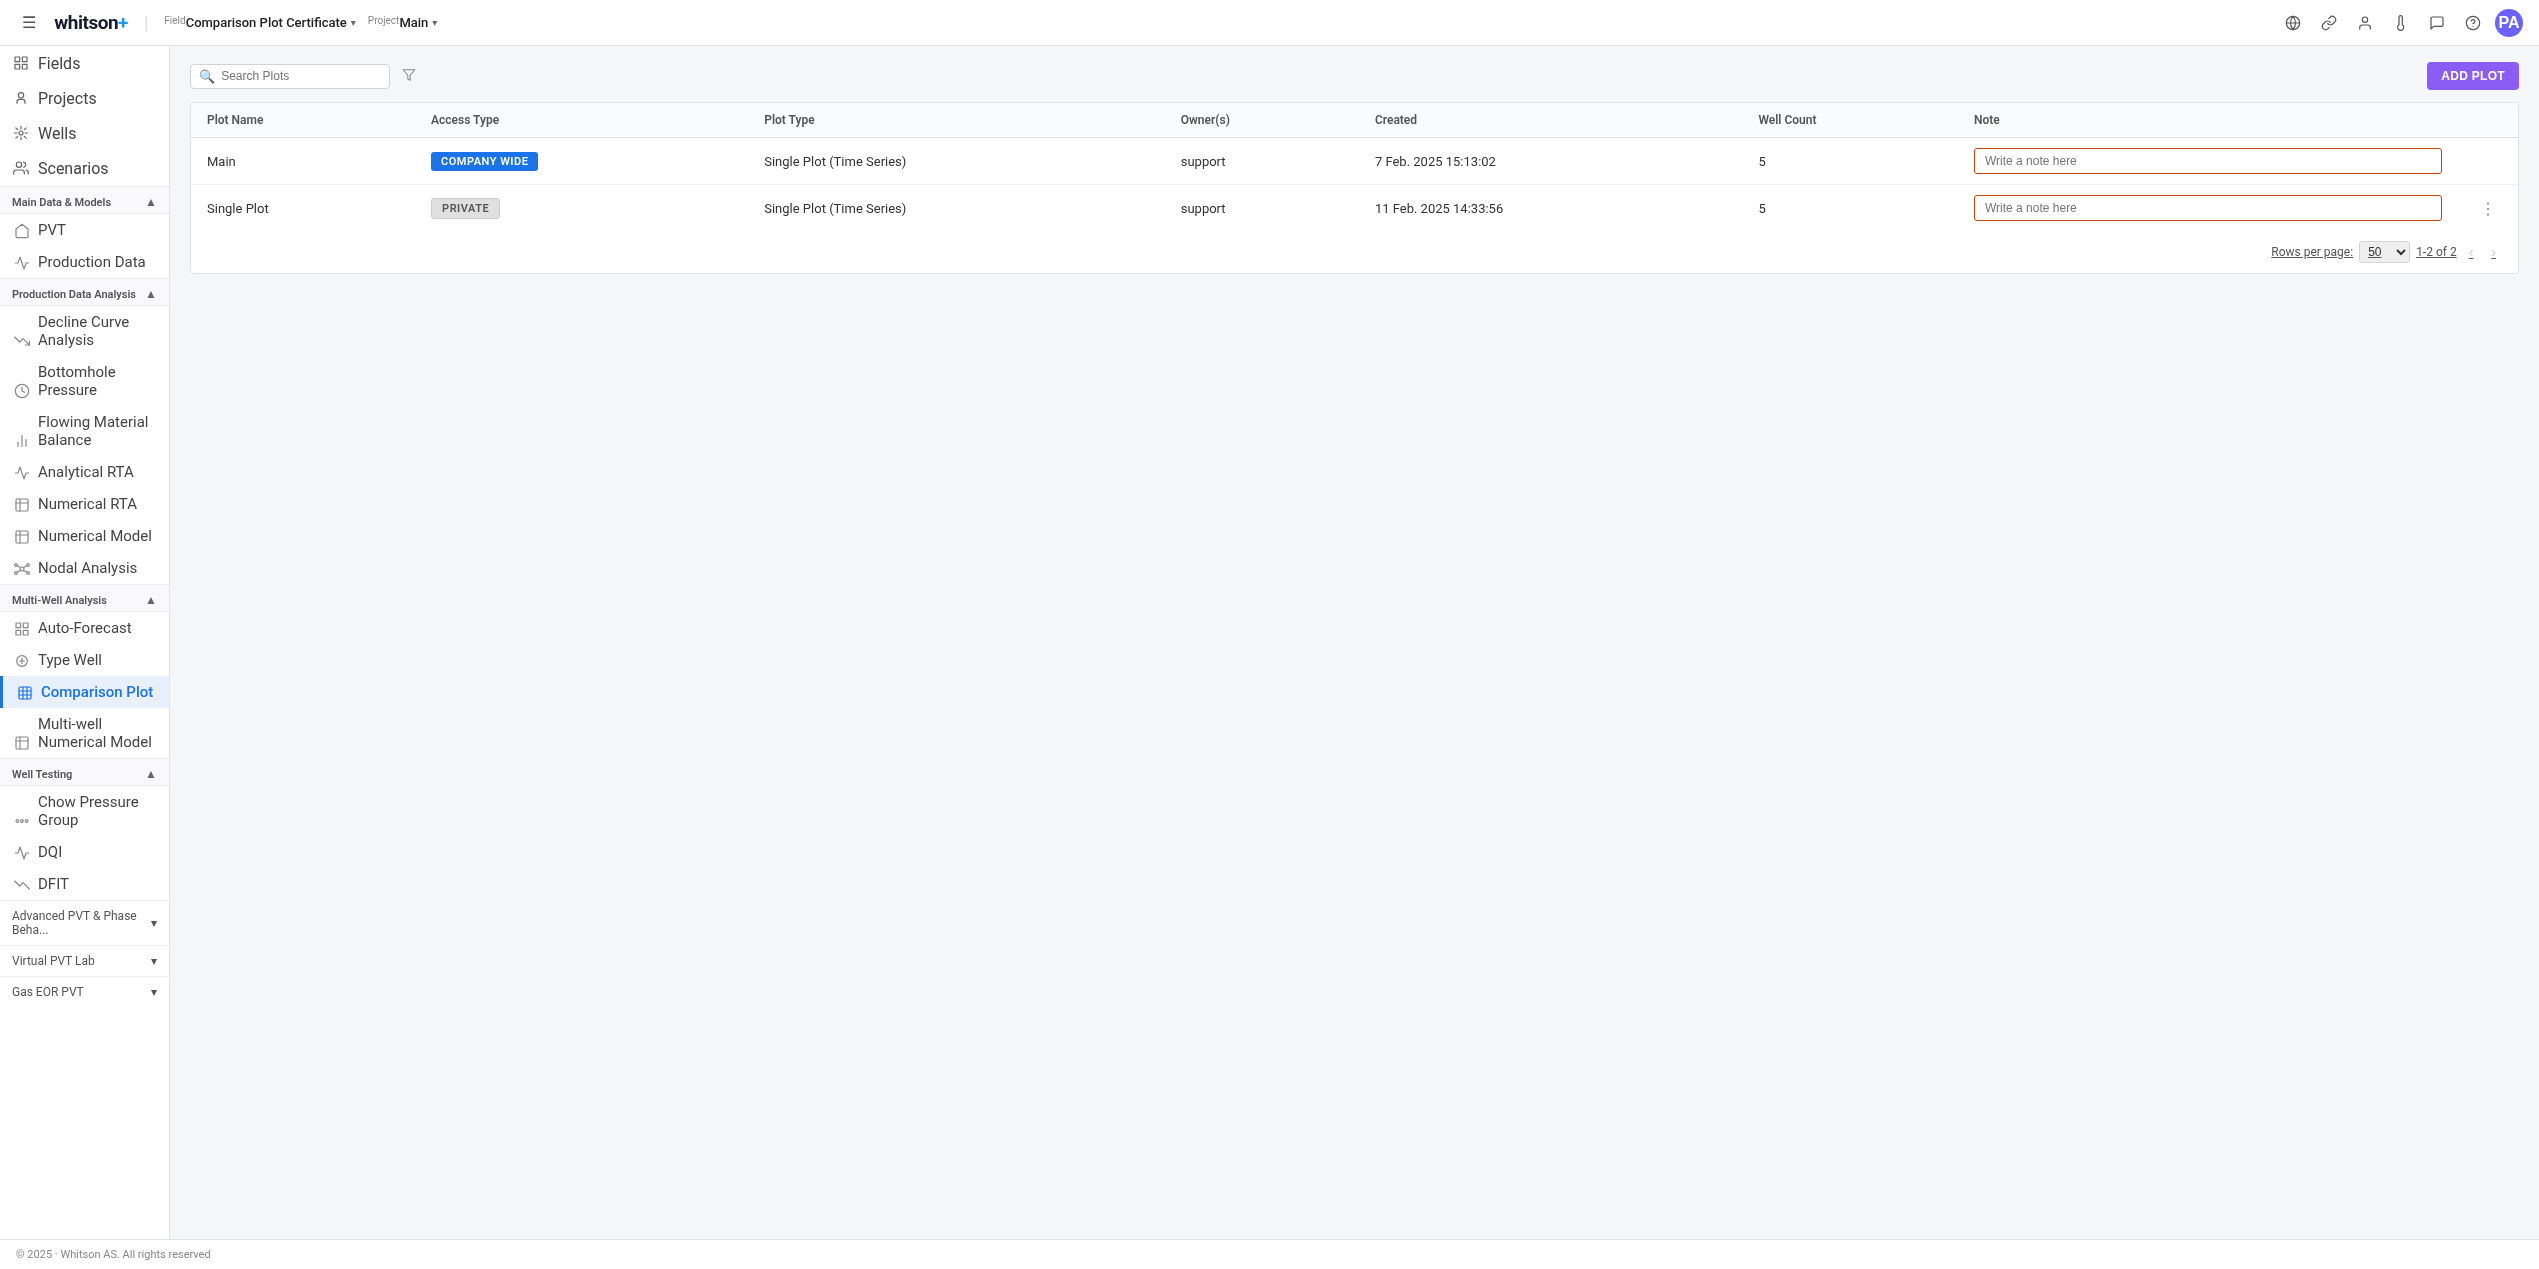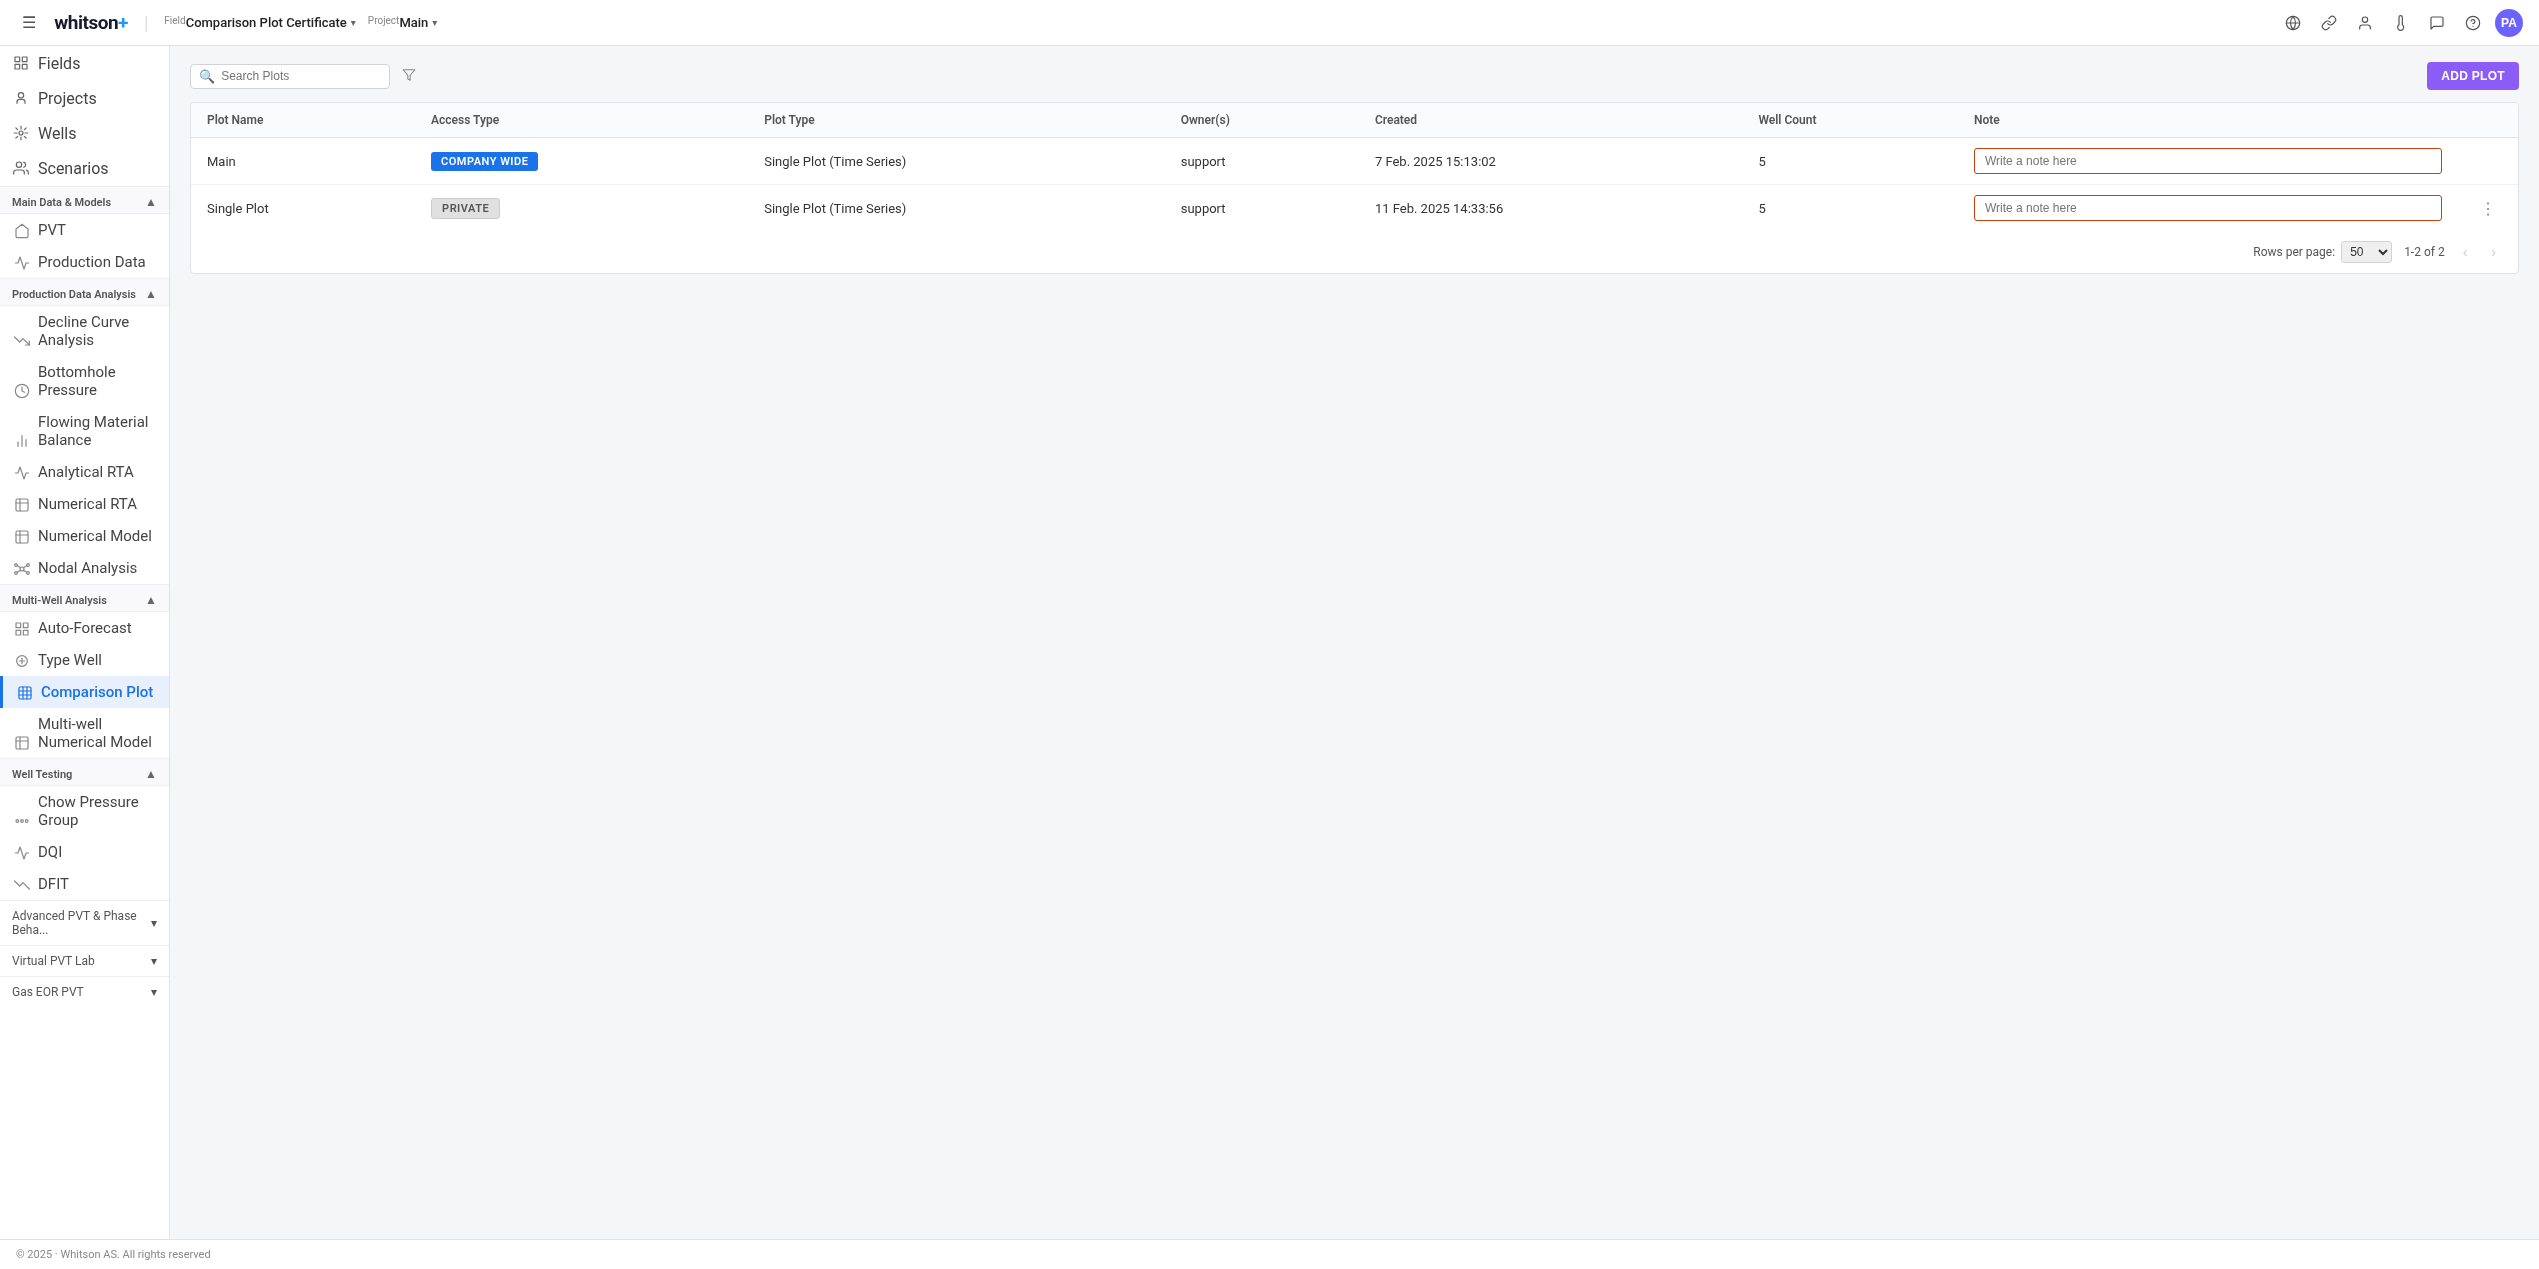--- a/index.html
+++ b/index.html
@@ -17,21 +17,21 @@
     .logo { font-size: 19px; font-weight: 700; color: #1a1a2e; letter-spacing: -0.5px; }
     .logo span { color: #2196f3; }
     .field-group, .project-group { display: flex; flex-direction: row; }
     .field-label, .project-label { font-size: 10px; color: #888; }
     .field-value-wrap, .project-value-wrap { display: flex; align-items: center; gap: 4px; cursor: pointer; }
     .field-value, .project-value { font-size: 13px; color: #222; font-weight: 500; }
     .chevron-down { font-size: 10px; color: #666; }
     .separator { color: #ddd; font-size: 18px; margin: 0 4px; }
     .top-bar-right { display: flex; align-items: center; gap: 8px; }
     .icon-btn { background: none; border: none; cursor: pointer; color: #555; font-size: 16px; padding: 4px 6px; border-radius: 4px; display: flex; align-items: center; justify-content: center; }
-    .avatar-btn { background: #6c63ff; border: none; cursor: pointer; color: #fff; font-size: 12px; font-weight: 700; width: 28px; height: 28px; border-radius: 50%; display: flex; align-items: center; justify-content: center; }
+    .avatar-btn { background: #6c63ff; border: none; cursor: pointer; color: #fff; font-size: 16px; font-weight: 700; width: 28px; height: 28px; border-radius: 50%; display: flex; align-items: center; justify-content: center; }
 
     
     .sidebar-top-item { display: flex; align-items: flex-start; gap: 8px; padding: 8px 12px; cursor: pointer; color: #444; font-size: 16px; }
     .sidebar-top-item .item-icon { width: 18px; height: 18px; color: #666; display: flex; align-items: center; justify-content: center; }
     .sidebar-section-header { display: flex; align-items: center; justify-content: space-between; padding: 8px 12px 4px 12px; font-size: 11px; font-weight: 600; color: #555; background: #f9f9fb; border-top: 1px solid #eee; border-bottom: 1px solid #eee; }
     .sidebar-section-header .collapse-btn { background: none; border: none; cursor: pointer; color: #666; font-size: 12px; }
     .sidebar-sub-item { display: flex; align-items: flex-end; gap: 8px; padding: 7px 12px 7px 14px; cursor: pointer; color: #444; font-size: 15px; }
     .sidebar-sub-item.active { background: #e8f0fe; color: #1a73e8; font-weight: 500; border-left: 3px solid #1a73e8; }
     .sidebar-sub-item .sub-icon { width: 16px; height: 16px; color: #888; display: flex; align-items: center; justify-content: center; flex-shrink: 0; }
     .sidebar-sub-item.active .sub-icon { color: #1a73e8; }
@@ -54,21 +54,21 @@
     tbody tr { border-bottom: 1px solid #f0f1f3; }
     tbody tr:last-child { border-bottom: none; }
     tbody td { padding: 10px 16px; font-size: 13px; color: #333; }
     .badge { display: inline-block; padding: 3px 10px; border-radius: 3px; font-size: 11px; font-weight: 600; letter-spacing: 0.5px; }
     .badge-company { background: #1a73e8; color: #fff; }
     .badge-private { background: #e0e0e0; color: #555; border: 1px solid #ccc; }
     .note-input { border: 1px solid #c2410c; border-radius: 3px; padding: 5px 10px; font-size: 12px; color: #aaa; width: 100%; outline: none; background: #fff; }
     .row-action-btn { background: none; border: none; cursor: pointer; color: #888; font-size: 16px; padding: 2px 6px; }
 
     
-    .pagination-bar { display: flex; align-items: center; justify-content: flex-end; padding: 10px 16px; gap: 12px; font-size: 12px; color: #555; }
+    .pagination-bar { display: flex; align-items: center; justify-content: flex-end; padding: 10px 16px; gap: 6px; font-size: 12px; color: #555; text-decoration: underline; }
     .rows-per-page { display: flex; align-items: center; gap: 6px; }
     .rows-select { border: 1px solid #d0d3d8; border-radius: 3px; padding: 2px 4px; font-size: 12px; color: #333; }
     .page-info { font-size: 12px; color: #555; }
     .page-nav-btn { background: none; border: none; cursor: pointer; color: #555; font-size: 14px; padding: 2px 6px; }
     .page-nav-btn:disabled { color: #ccc; cursor: default; }
 
     
     .footer { background: #fff; border-top: 1px solid #e0e2e6; padding: 8px 16px; font-size: 11px; color: #888; }
 
     

